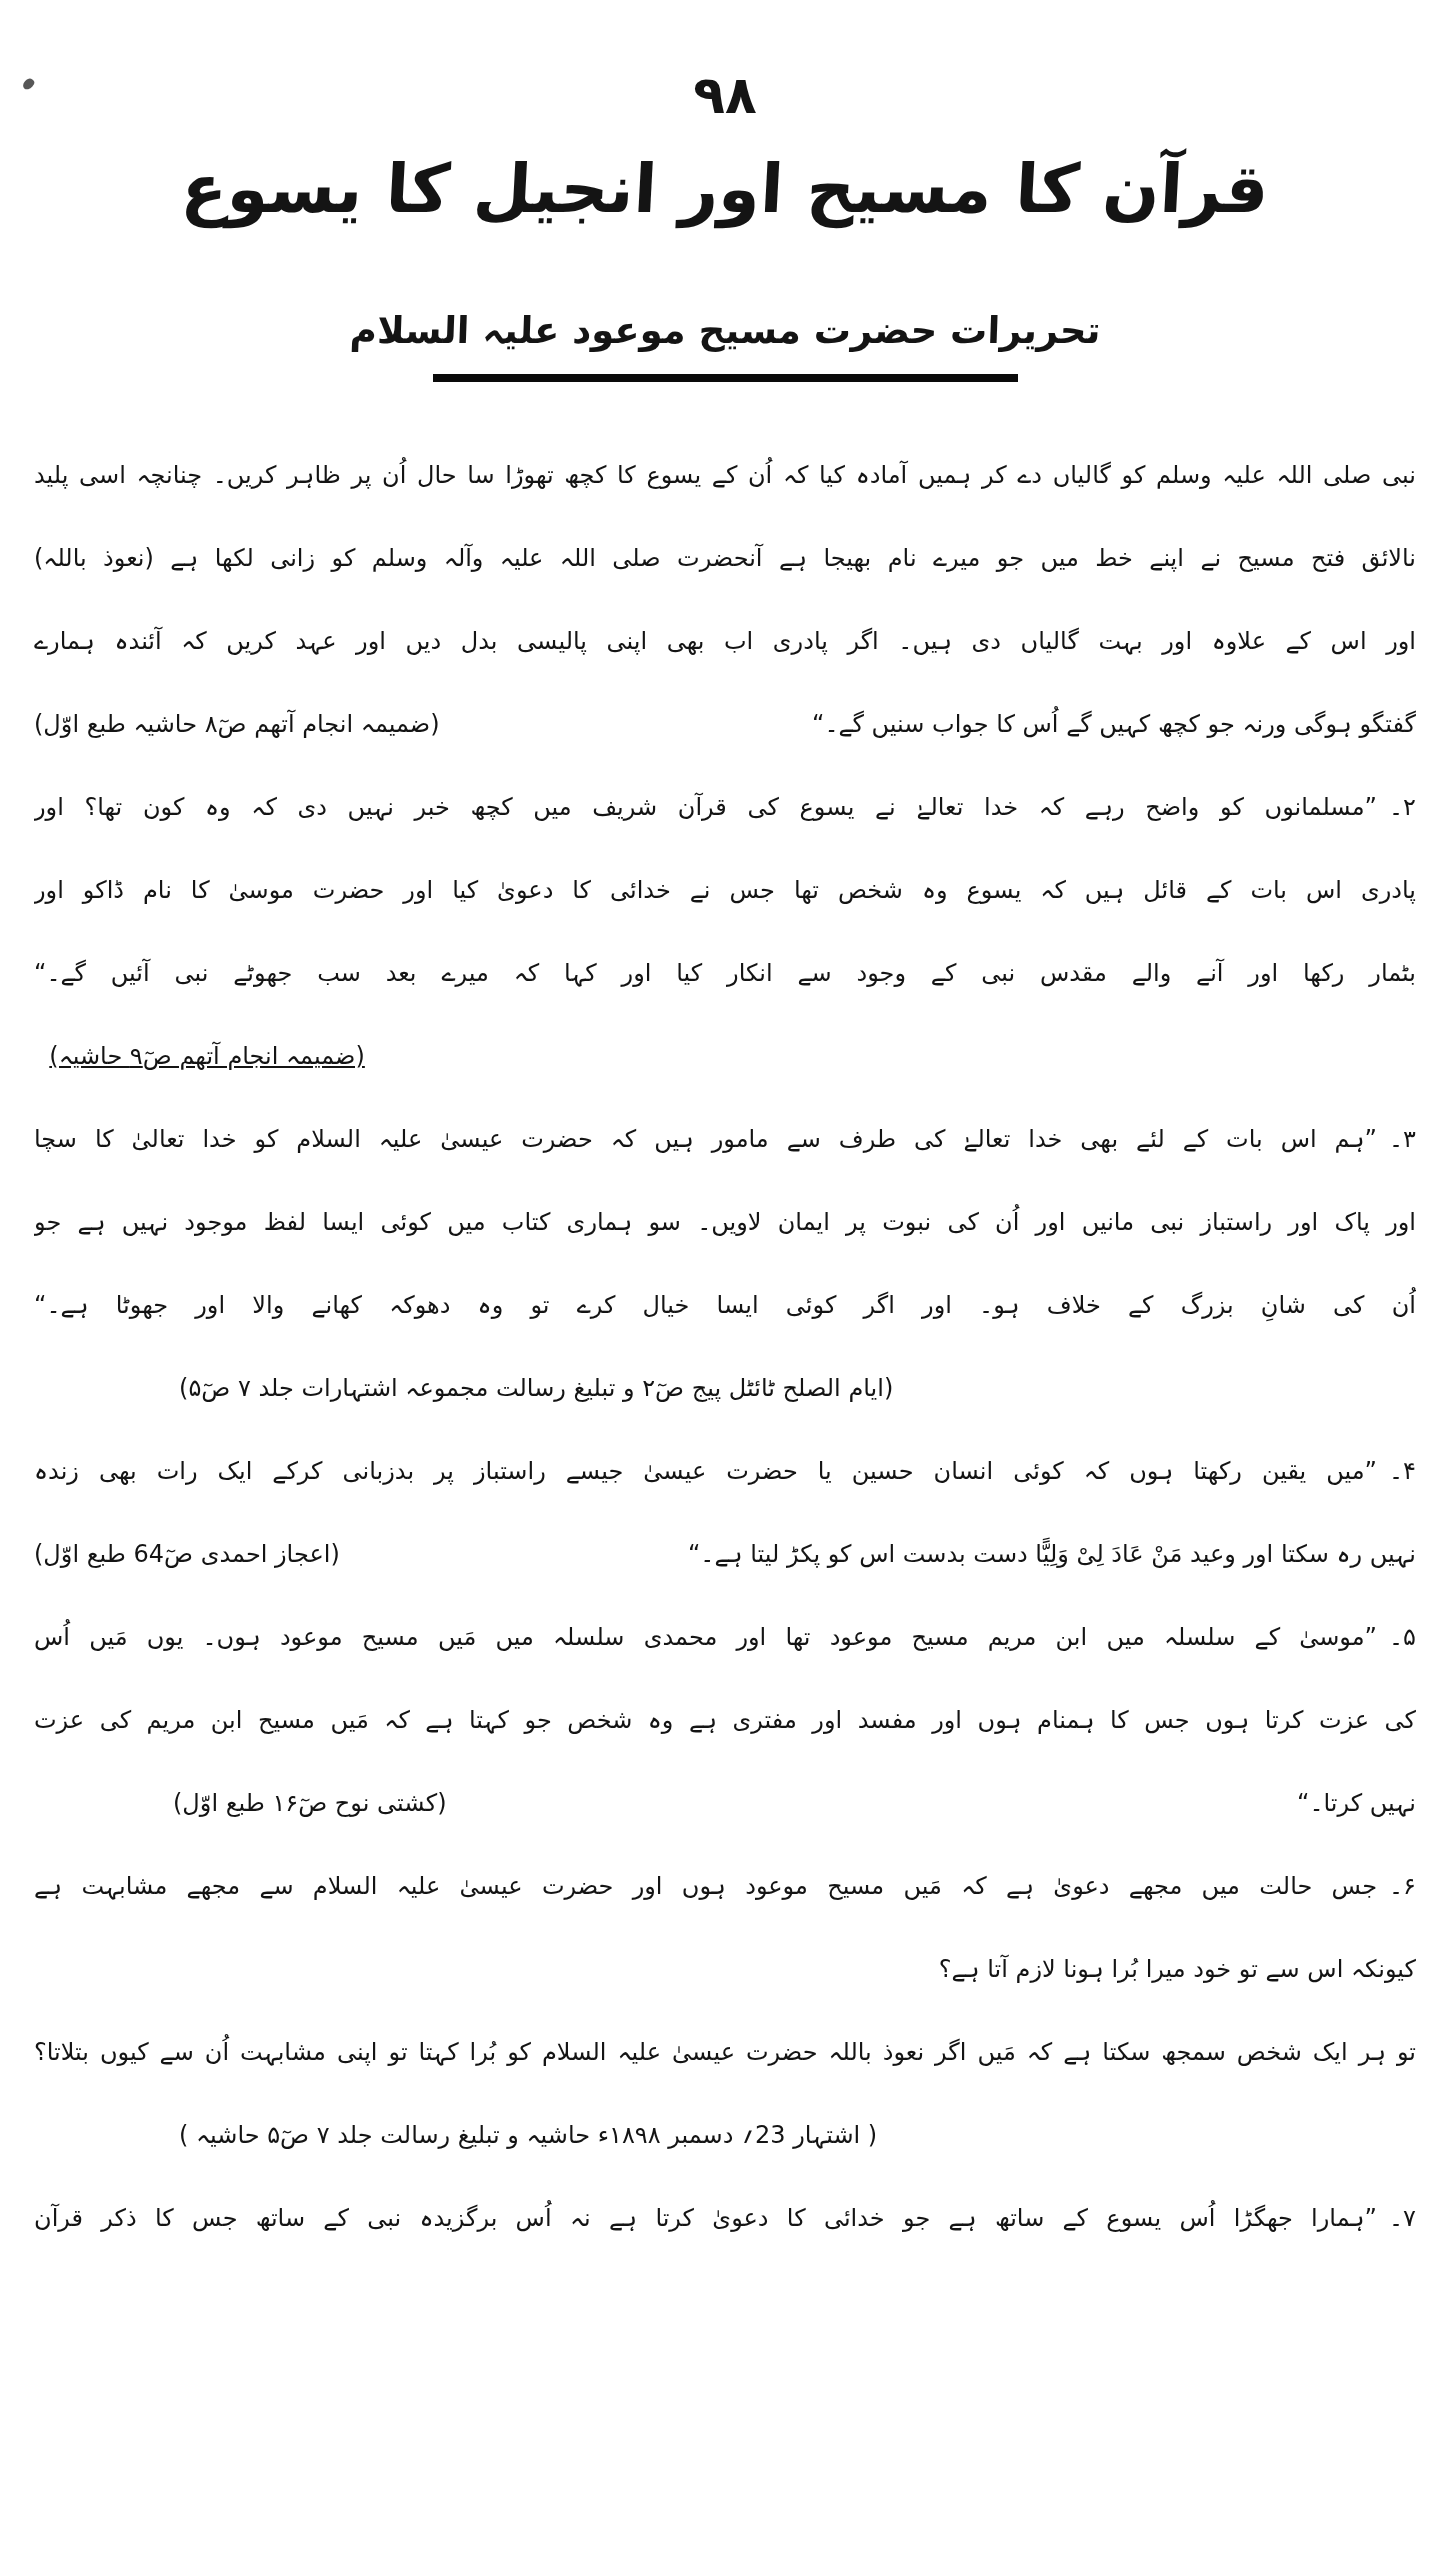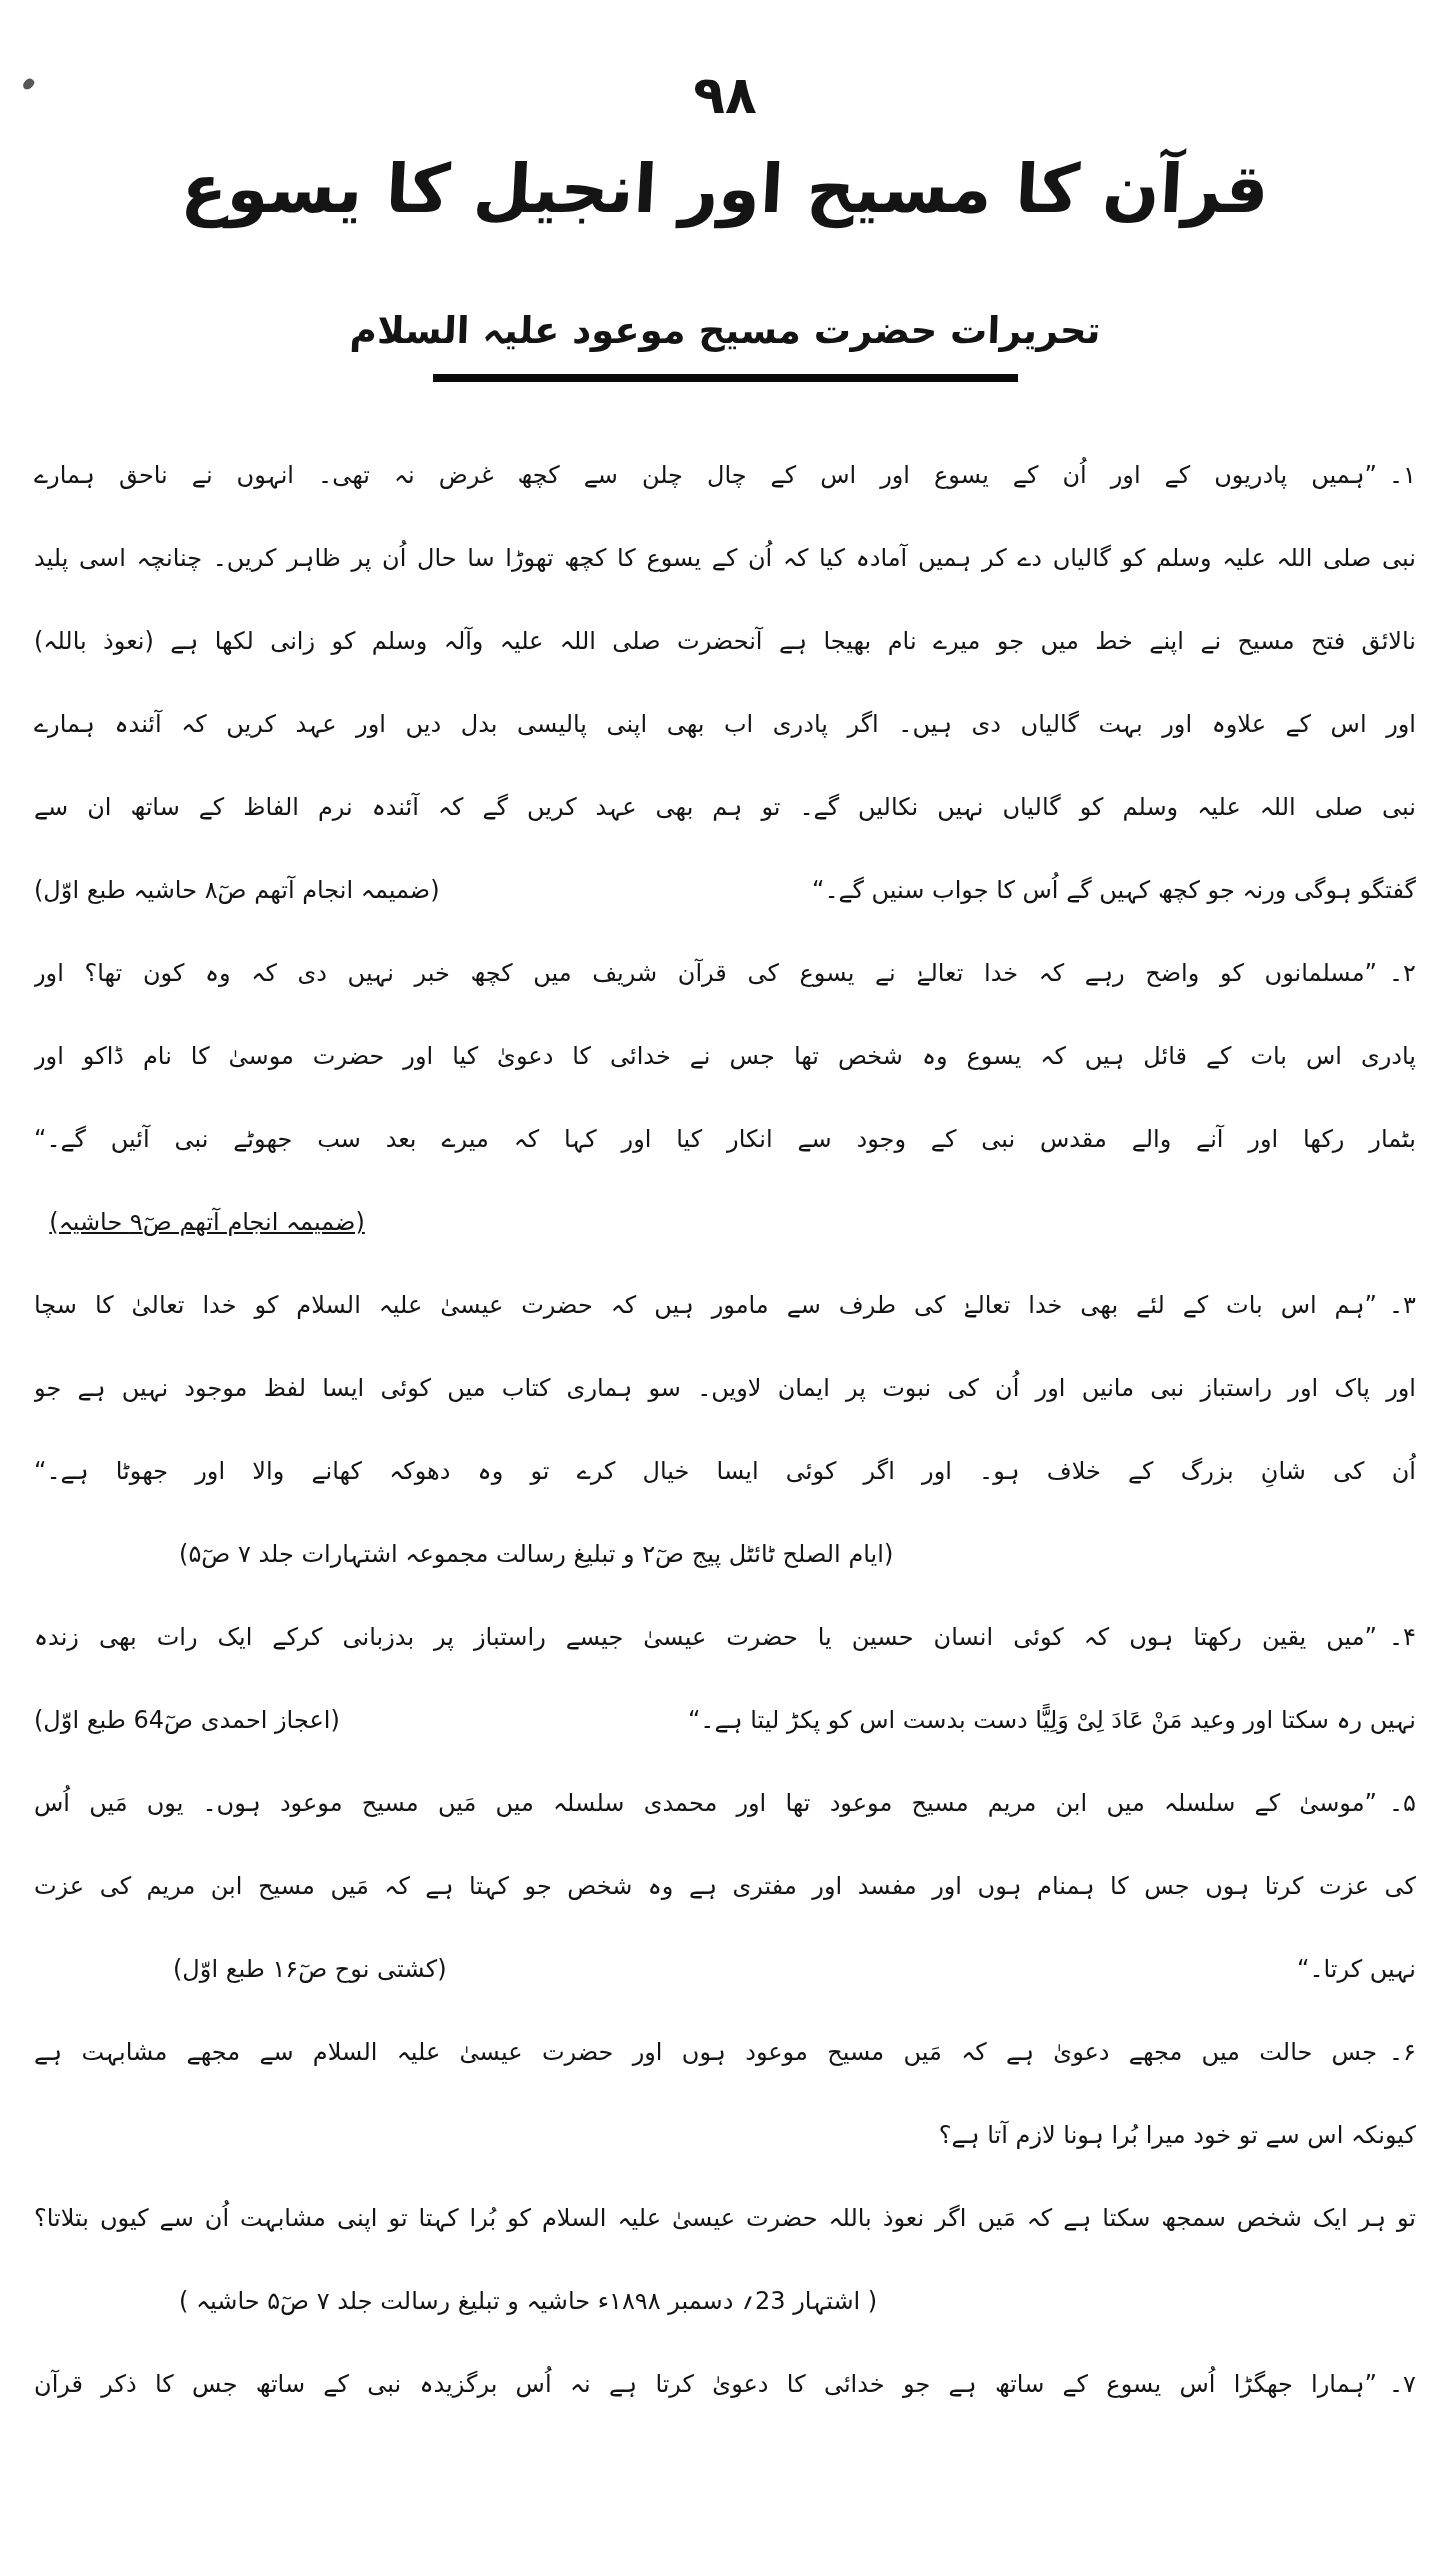--- a/index.html
+++ b/index.html
@@ -85,25 +85,23 @@
 
 <div class="page">
   <div class="speck"></div>
   <div class="page-number">٩٨</div>
   <h1 class="title">قرآن کا مسیح اور انجیل کا یسوع</h1>
   <div class="subtitle-wrap">
     <h2 class="subtitle">تحریرات حضرت مسیح موعود علیہ السلام</h2>
     <div class="subtitle-rule"></div>
   </div>
   <div class="content" id="content">
-      <div class="line"><span class="pnum">۱۔</span>”ہمیں پادریوں کے اور اُن کے یسوع اور اس کے چال چلن سے کچھ غرض نہ تھی۔ انہوں نے ناحق ہمارے</div>
       <div class="line">نبی صلی اللہ علیہ وسلم کو گالیاں دے کر ہمیں آمادہ کیا کہ اُن کے یسوع کا کچھ تھوڑا سا حال اُن پر ظاہر کریں۔ چنانچہ اسی پلید</div>
       <div class="line">نالائق فتح مسیح نے اپنے خط میں جو میرے نام بھیجا ہے آنحضرت صلی اللہ علیہ وآلہ وسلم کو زانی لکھا ہے (نعوذ باللہ)</div>
       <div class="line">اور اس کے علاوہ اور بہت گالیاں دی ہیں۔ اگر پادری اب بھی اپنی پالیسی بدل دیں اور عہد کریں کہ آئندہ ہمارے</div>
-      <div class="line">نبی صلی اللہ علیہ وسلم کو گالیاں نہیں نکالیں گے۔ تو ہم بھی عہد کریں گے کہ آئندہ نرم الفاظ کے ساتھ ان سے</div>
       <div class="line tail-row">
         <span class="tail-text">گفتگو ہوگی ورنہ جو کچھ کہیں گے اُس کا جواب سنیں گے۔“</span>
         <span class="ref">(ضمیمہ انجام آتھم صٓ۸ حاشیہ طبع اوّل)</span>
       </div>
       <div class="line"><span class="pnum">۲۔</span>”مسلمانوں کو واضح رہے کہ خدا تعالےٰ نے یسوع کی قرآن شریف میں کچھ خبر نہیں دی کہ وہ کون تھا؟ اور</div>
       <div class="line">پادری اس بات کے قائل ہیں کہ یسوع وہ شخص تھا جس نے خدائی کا دعویٰ کیا اور حضرت موسیٰ کا نام ڈاکو اور</div>
       <div class="line">بٹمار رکھا اور آنے والے مقدس نبی کے وجود سے انکار کیا اور کہا کہ میرے بعد سب جھوٹے نبی آئیں گے۔“</div>
       <div class="line ref-row ref-left"><span class="ref">(ضمیمہ انجام آتھم صٓ۹ حاشیہ)</span></div>
       <div class="line"><span class="pnum">۳۔</span>”ہم اس بات کے لئے بھی خدا تعالےٰ کی طرف سے مامور ہیں کہ حضرت عیسیٰ علیہ السلام کو خدا تعالیٰ کا سچا</div>
       <div class="line">اور پاک اور راستباز نبی مانیں اور اُن کی نبوت پر ایمان لاویں۔ سو ہماری کتاب میں کوئی ایسا لفظ موجود نہیں ہے جو</div>

